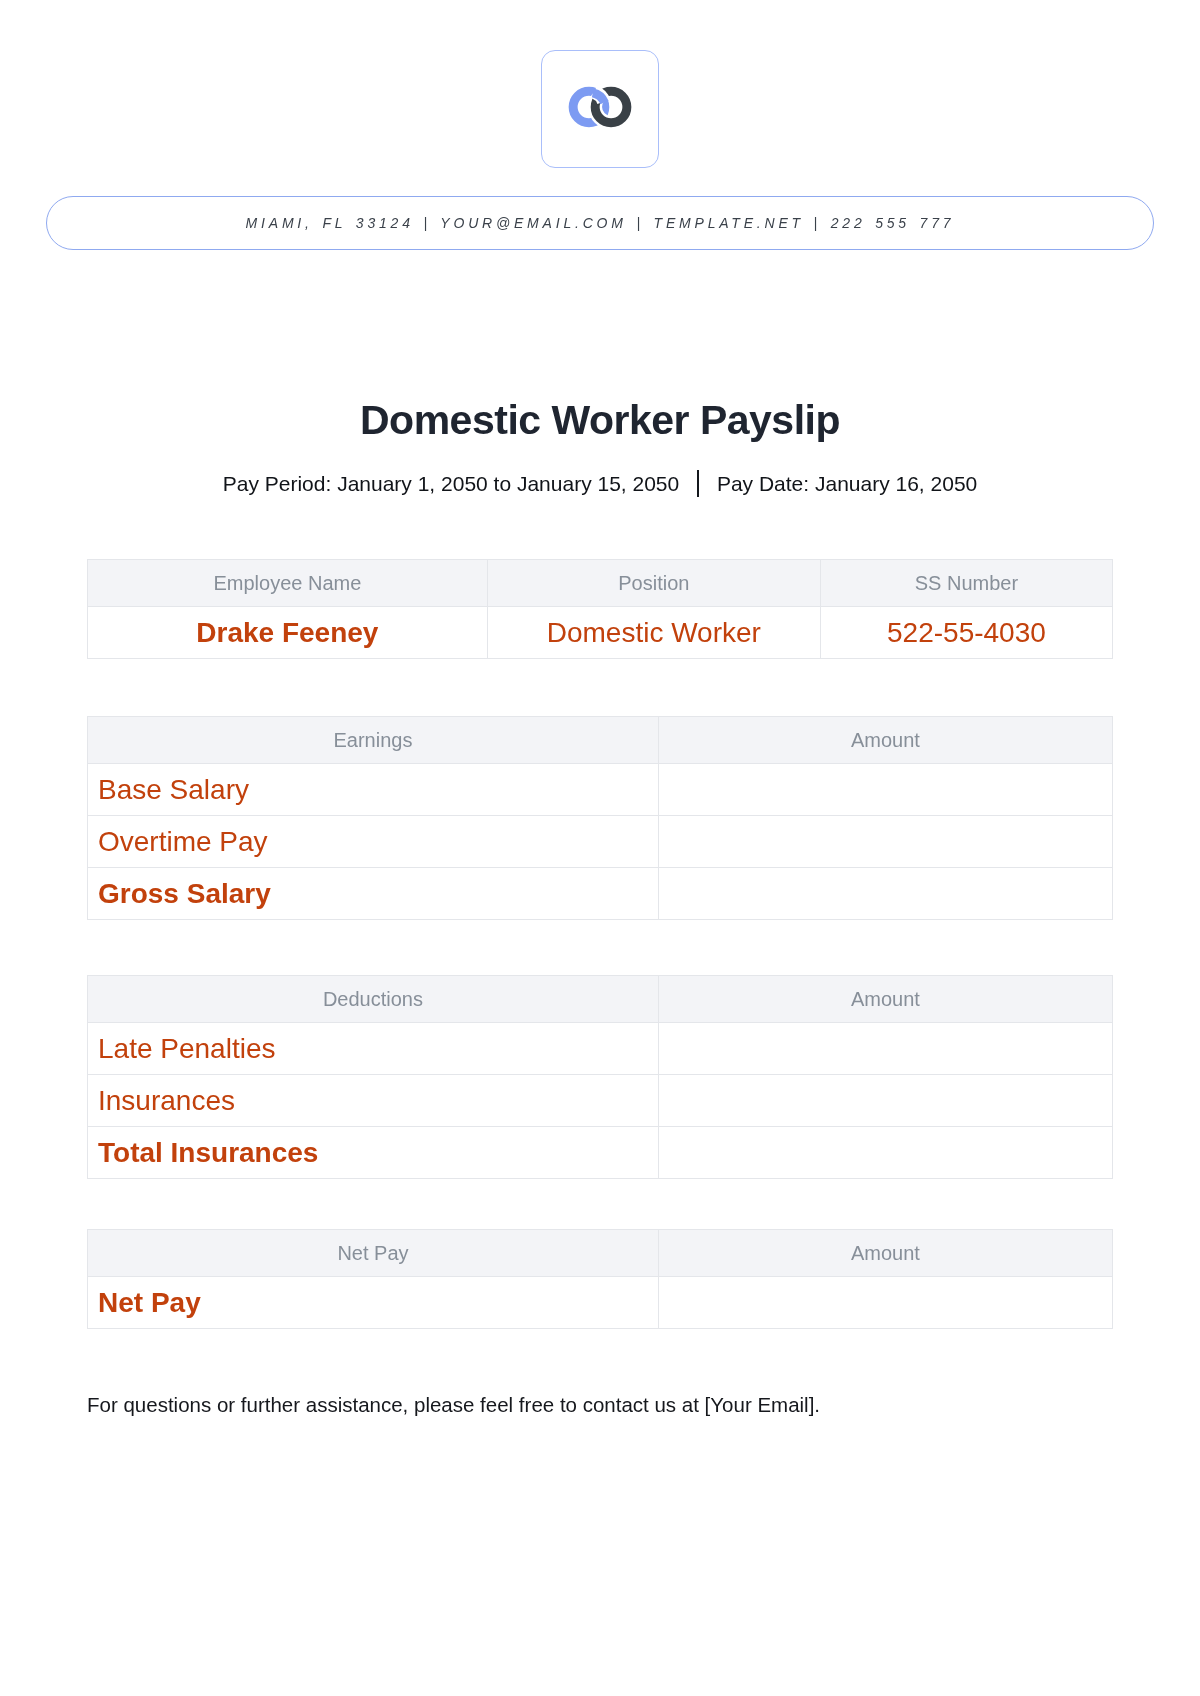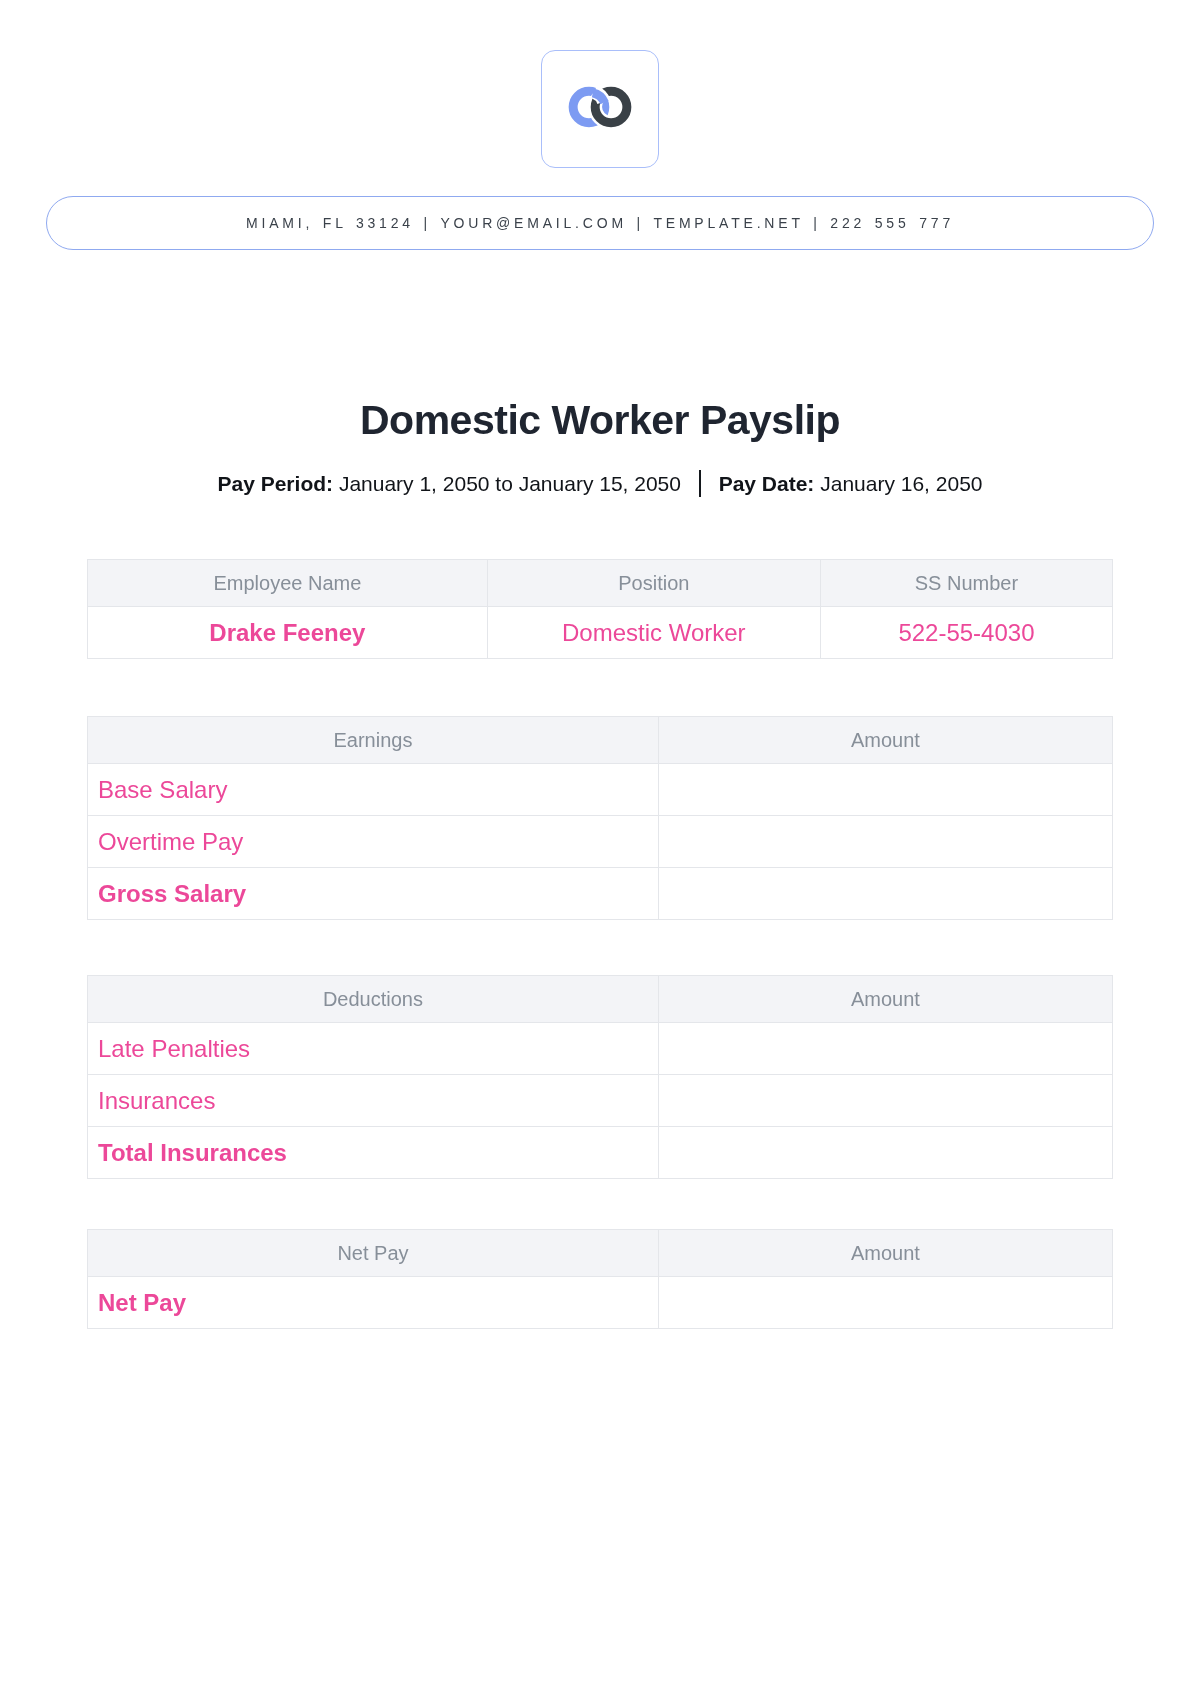--- a/index.html
+++ b/index.html
@@ -28,20 +28,21 @@
   
   .contact-pill {
     margin: 28px 46px 0;
     height: 54px;
     border: 1.5px solid #8fa9f0;
     border-radius: 28px;
     display: flex;
     align-items: center;
     justify-content: center;
     background: #ffffff;
+    font-style: italic;
   }
   .contact-pill span {
     font-size: 14px;
     letter-spacing: 3.8px;
     word-spacing: 2px;
     color: #3a414a;
     font-weight: 400;
   }
 
   
@@ -56,21 +57,21 @@
     color: #1f2530;
     letter-spacing: -0.5px;
   }
 
   .pay-line {
     margin-top: 26px;
     text-align: center;
     font-size: 21px;
     color: #111419;
   }
-  .pay-line .lbl { font-weight: 700; }
+  .pay-line .lbl { font-weight: 400; }
   .pay-sep {
     display: inline-block;
     width: 2px;
     height: 27px;
     background: #14181d;
     margin: 0 12px;
     vertical-align: -6px;
     overflow: hidden;
     color: transparent;
   }
@@ -85,22 +86,22 @@
   th {
     background: #f3f4f7;
     color: #878f99;
     font-weight: 400;
     font-size: 20px;
     height: 47px;
     border: 1px solid #e4e6ea;
     text-align: center;
   }
   td {
-    font-size: 24px;
-    color: #ec4899;
+    font-size: 28px;
+    color: #c2410c;
     height: 52px;
     border: 1px solid #e4e6ea;
     vertical-align: middle;
   }
   .employee-table { margin-top: 62px; border-radius: 9px; }
   .employee-table td { text-align: center; }
   .employee-table .col-name { width: 39%; }
   .employee-table .col-pos  { width: 32.5%; }
   .employee-table .col-ssn  { width: 28.5%; }
   .bold { font-weight: 700; }
@@ -243,14 +244,15 @@
       </tr>
     </thead>
     <tbody>
         <tr>
           <td class="label-cell bold">Net Pay</td>
           <td class="amount-cell"></td>
         </tr>
       </tbody>
   </table>
 
+  <p class="footer-note">For questions or further assistance, please feel free to contact us at [Your Email].</p>
 
 </div>
 
 </body></html>

